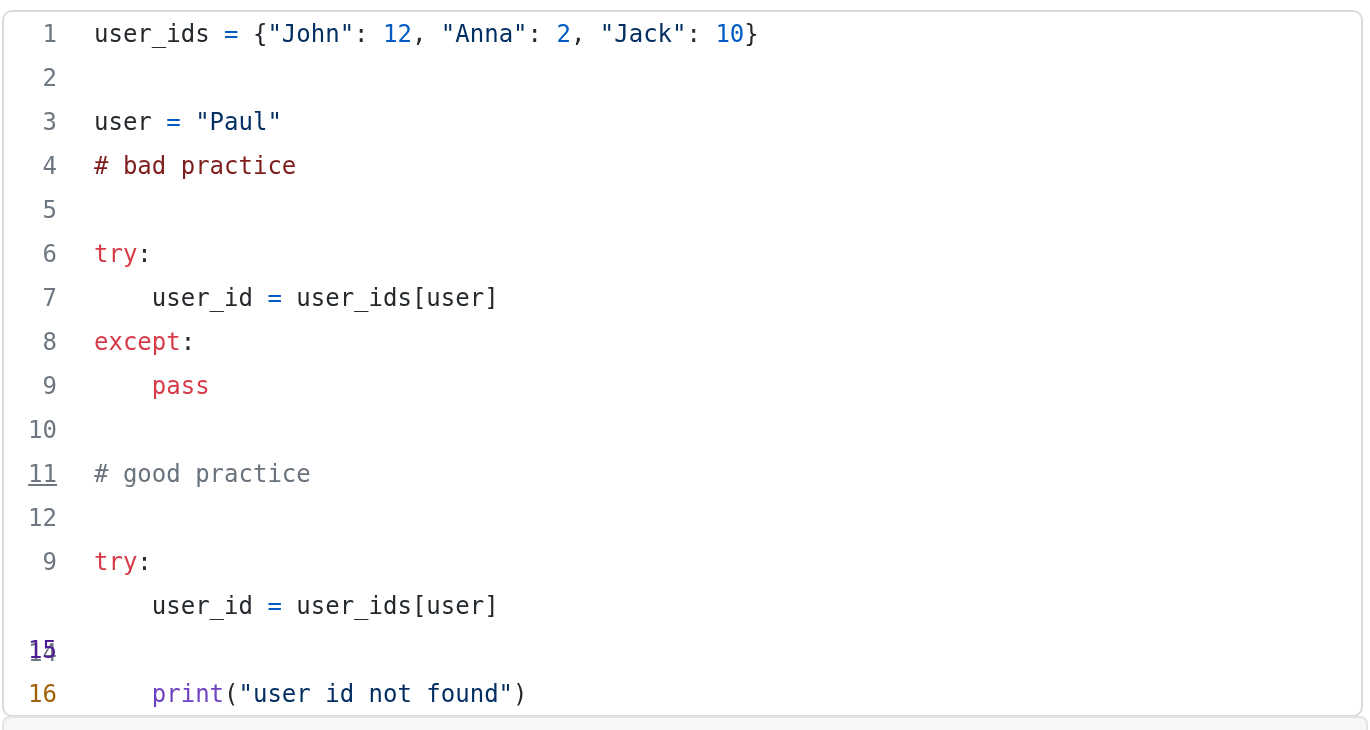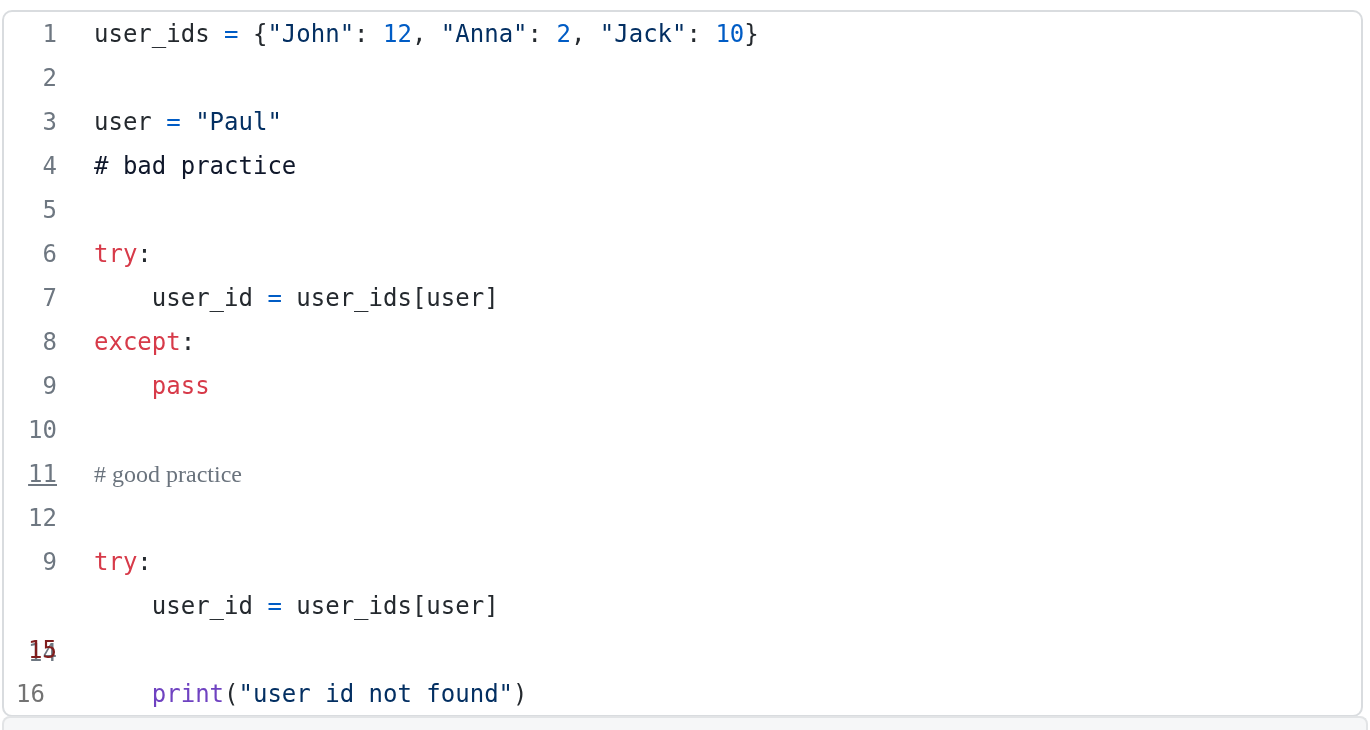--- a/index.html
+++ b/index.html
@@ -63,29 +63,29 @@
   }
 </style>
 </head>
 <body>
 
 <div class="code-card">
   <div class="code-area">
       <div class="code-line"><span class="line-number" style="color: rgb(110, 119, 129);">1</span><span class="line-code"><span style="color: rgb(36, 41, 46);">user_ids </span><span style="color: rgb(0, 92, 197);">=</span><span style="color: rgb(36, 41, 46);"> {</span><span style="color: rgb(3, 47, 98);">"John"</span><span style="color: rgb(36, 41, 46);">: </span><span style="color: rgb(0, 92, 197);">12</span><span style="color: rgb(36, 41, 46);">, </span><span style="color: rgb(3, 47, 98);">"Anna"</span><span style="color: rgb(36, 41, 46);">: </span><span style="color: rgb(0, 92, 197);">2</span><span style="color: rgb(36, 41, 46);">, </span><span style="color: rgb(3, 47, 98);">"Jack"</span><span style="color: rgb(36, 41, 46);">: </span><span style="color: rgb(0, 92, 197);">10</span><span style="color: rgb(36, 41, 46);">}</span></span></div>
       <div class="code-line"><span class="line-number" style="color: rgb(110, 119, 129);">2</span><span class="line-code"></span></div>
       <div class="code-line"><span class="line-number" style="color: rgb(110, 119, 129);">3</span><span class="line-code"><span style="color: rgb(36, 41, 46);">user </span><span style="color: rgb(0, 92, 197);">=</span><span style="color: rgb(36, 41, 46);"> </span><span style="color: rgb(3, 47, 98);">"Paul"</span></span></div>
-      <div class="code-line"><span class="line-number" style="color: rgb(110, 119, 129);">4</span><span class="line-code"><span style="color: #0f172a;"># bad practice</span></span></div>
+      <div class="code-line"><span class="line-number" style="color: rgb(110, 119, 129);">4</span><span class="line-code"><span style="color: #7f1d1d;"># bad practice</span></span></div>
       <div class="code-line"><span class="line-number" style="color: rgb(110, 119, 129);">5</span><span class="line-code"></span></div>
       <div class="code-line"><span class="line-number" style="color: rgb(110, 119, 129);">6</span><span class="line-code"><span style="color: rgb(215, 58, 73);">try</span><span style="color: rgb(36, 41, 46);">:</span></span></div>
       <div class="code-line"><span class="line-number" style="color: rgb(110, 119, 129);">7</span><span class="line-code"><span style="color: rgb(36, 41, 46);">    user_id </span><span style="color: rgb(0, 92, 197);">=</span><span style="color: rgb(36, 41, 46);"> user_ids[user]</span></span></div>
       <div class="code-line"><span class="line-number" style="color: rgb(110, 119, 129);">8</span><span class="line-code"><span style="color: rgb(215, 58, 73);">except</span><span style="color: rgb(36, 41, 46);">:</span></span></div>
       <div class="code-line"><span class="line-number" style="color: rgb(110, 119, 129);">9</span><span class="line-code"><span style="color: rgb(36, 41, 46);">    </span><span style="color: rgb(215, 58, 73);">pass</span></span></div>
       <div class="code-line"><span class="line-number" style="color: rgb(110, 119, 129);">10</span><span class="line-code"></span></div>
-      <div class="code-line"><span class="line-number" style="color: rgb(110, 119, 129); text-decoration: underline;">11</span><span class="line-code"><span style="color: rgb(106, 115, 125); font-family: Liberation Serif, serif;"># good practice</span></span></div>
+      <div class="code-line"><span class="line-number" style="color: rgb(110, 119, 129); text-decoration: underline;">11</span><span class="line-code"><span style="color: rgb(106, 115, 125);"># good practice</span></span></div>
       <div class="code-line"><span class="line-number" style="color: rgb(110, 119, 129);">12</span><span class="line-code"></span></div>
       <div class="code-line"><span class="line-number" style="color: rgb(110, 119, 129);">9</span><span class="line-code"><span style="color: rgb(215, 58, 73);">try</span><span style="color: rgb(36, 41, 46);">:</span></span></div>
       <div class="code-line"><span class="line-number" style="color: rgb(110, 119, 129); margin-top: 47px;">14</span><span class="line-code"><span style="color: rgb(36, 41, 46);">    user_id </span><span style="color: rgb(0, 92, 197);">=</span><span style="color: rgb(36, 41, 46);"> user_ids[user]</span></span></div>
-      <div class="code-line"><span class="line-number" style="color: #7f1d1d; padding-left: 13px;">15</span></div>
-      <div class="code-line"><span class="line-number" style="color: #737373; text-align: center;">16</span><span class="line-code"><span style="color: rgb(36, 41, 46);">    </span><span style="color: rgb(111, 66, 193);">print</span><span style="color: rgb(36, 41, 46);">(</span><span style="color: rgb(3, 47, 98);">"user id not found"</span><span style="color: rgb(36, 41, 46);">)</span></span></div>
+      <div class="code-line"><span class="line-number" style="color: #4c1d95; padding-left: 13px;">15</span></div>
+      <div class="code-line"><span class="line-number" style="color: #a16207;">16</span><span class="line-code"><span style="color: rgb(36, 41, 46);">    </span><span style="color: rgb(111, 66, 193);">print</span><span style="color: rgb(36, 41, 46);">(</span><span style="color: rgb(3, 47, 98);">"user id not found"</span><span style="color: rgb(36, 41, 46);">)</span></span></div>
     </div>
 </div>
 
 <div class="bottom-strip"></div>
 
 </body></html>

